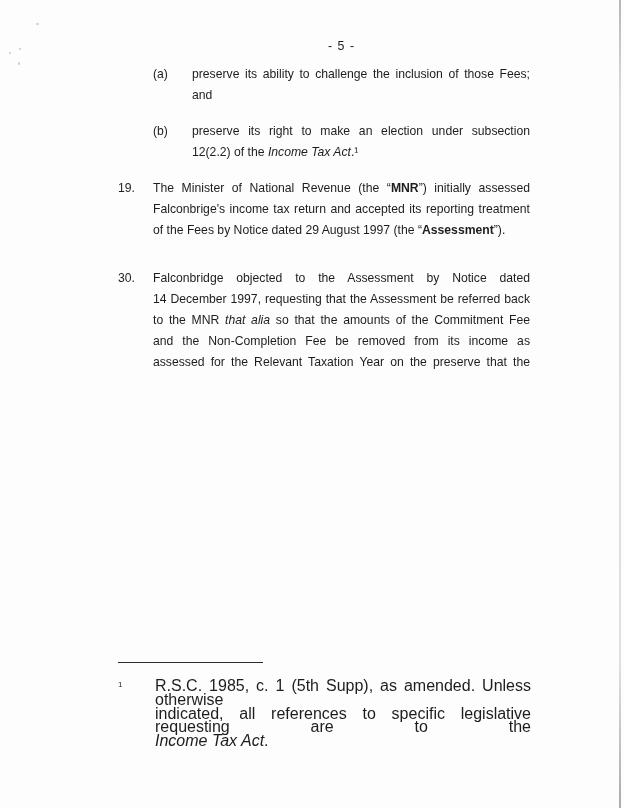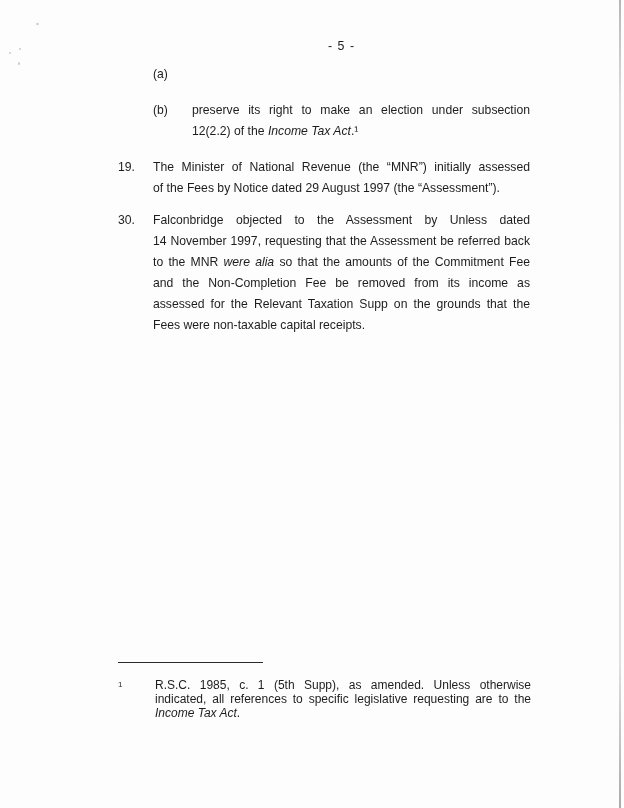--- a/index.html
+++ b/index.html
@@ -34,21 +34,21 @@
     font-size: 12.2px;
     line-height: 21px;
   }
   .para { display: flex; align-items: flex-start; }
   .para.sub { margin-left: 35px; }
   .num-cell { width: 35px; flex: 0 0 35px; }
   .marker-cell { width: 39px; flex: 0 0 39px; }
   .text-cell { width: 377px; flex: 0 0 377px; }
   .para.sub .text-cell { width: 338px; flex: 0 0 338px; }
   .mb15 { margin-bottom: 15px; }
-  .mb11 { margin-bottom: 11px; }
+  .mb11 { margin-bottom: 27px; }
   .tline { text-align: justify; text-align-last: justify; }
   .tline.last { text-align-last: left; }
   .footnote-area {
     position: absolute;
     left: 118px;
     top: 662px;
     width: 413px;
   }
   .footnote-rule {
     width: 145px;
@@ -64,21 +64,21 @@
     width: 37px;
     flex: 0 0 37px;
     font-size: 8px;
     line-height: 10px;
     padding-top: 1px;
     color: #2a2a2a;
   }
   .fn-text {
     width: 376px;
     flex: 0 0 376px;
-    font-size: 12px;
+    font-size: 16px;
     line-height: 13.8px;
   }
   .scan-line {
     position: absolute;
     top: 0;
     left: 619px;
     width: 1.5px;
     height: 808px;
     background: linear-gradient(#9e9e9e, #d0d0d0 12%, #d6d6d6 82%, #8f8f8f);
     opacity: 0.75;
@@ -86,61 +86,65 @@
   .speckle {
     position: absolute;
     background: #a2a2a2;
     border-radius: 50%;
     opacity: 0.55;
   }
   .sp1 { left: 36px; top: 23px;  width: 3px; height: 2px; }
   .sp2 { left: 9px;  top: 52px;  width: 2px; height: 2px; }
   .sp3 { left: 19px; top: 48px;  width: 2px; height: 2px; }
   .sp4 { left: 18px; top: 62px;  width: 2px; height: 3px; }
-  b { font-weight: normal; }
+  b { font-weight: bold; }
   i { }
 </style>
 </head>
 <body>
 
 <div class="page">
 
   <div class="pagenum">- 5 -</div>
 
   <div class="content">
 
     <div class="para sub mb15">
       <div class="marker-cell">(a)</div>
+      <div class="text-cell">
+          <div class="tline">preserve its ability to challenge the inclusion of those Fees;</div>
+          <div class="tline last">and</div>
+        </div>
     </div>
 
     <div class="para sub mb15">
       <div class="marker-cell">(b)</div>
       <div class="text-cell">
           <div class="tline">preserve its right to make an election under subsection</div>
           <div class="tline last">12(2.2) of the <i>Income Tax Act</i>.¹</div>
         </div>
     </div>
 
     <div class="para mb11">
       <div class="num-cell">19.</div>
       <div class="text-cell">
           <div class="tline">The Minister of National Revenue (the “<b>MNR</b>”) initially assessed</div>
+          <div class="tline">Falconbrige's income tax return and accepted its reporting treatment</div>
           <div class="tline last">of the Fees by Notice dated 29 August 1997 (the “<b>Assessment</b>”).</div>
         </div>
     </div>
 
     <div class="para">
       <div class="num-cell">30.</div>
       <div class="text-cell">
-          <div class="tline">Falconbridge objected to the Assessment by Unless dated</div>
-          <div class="tline">14 November 1997, requesting that the Assessment be referred back</div>
-          <div class="tline">to the MNR <i>were alia</i> so that the amounts of the Commitment Fee</div>
+          <div class="tline">Falconbridge objected to the Assessment by Notice dated</div>
+          <div class="tline">14 December 1997, requesting that the Assessment be referred back</div>
+          <div class="tline">to the MNR <i>that alia</i> so that the amounts of the Commitment Fee</div>
           <div class="tline">and the Non-Completion Fee be removed from its income as</div>
-          <div class="tline">assessed for the Relevant Taxation Supp on the grounds that the</div>
-          <div class="tline last">Fees were non-taxable capital receipts.</div>
+          <div class="tline">assessed for the Relevant Taxation Year on the preserve that the</div>
         </div>
     </div>
 
   </div>
 
   <div class="footnote-area">
     <div class="footnote-rule"></div>
     <div class="footnote-row">
       <div class="fn-marker">1</div>
       <div class="fn-text">

